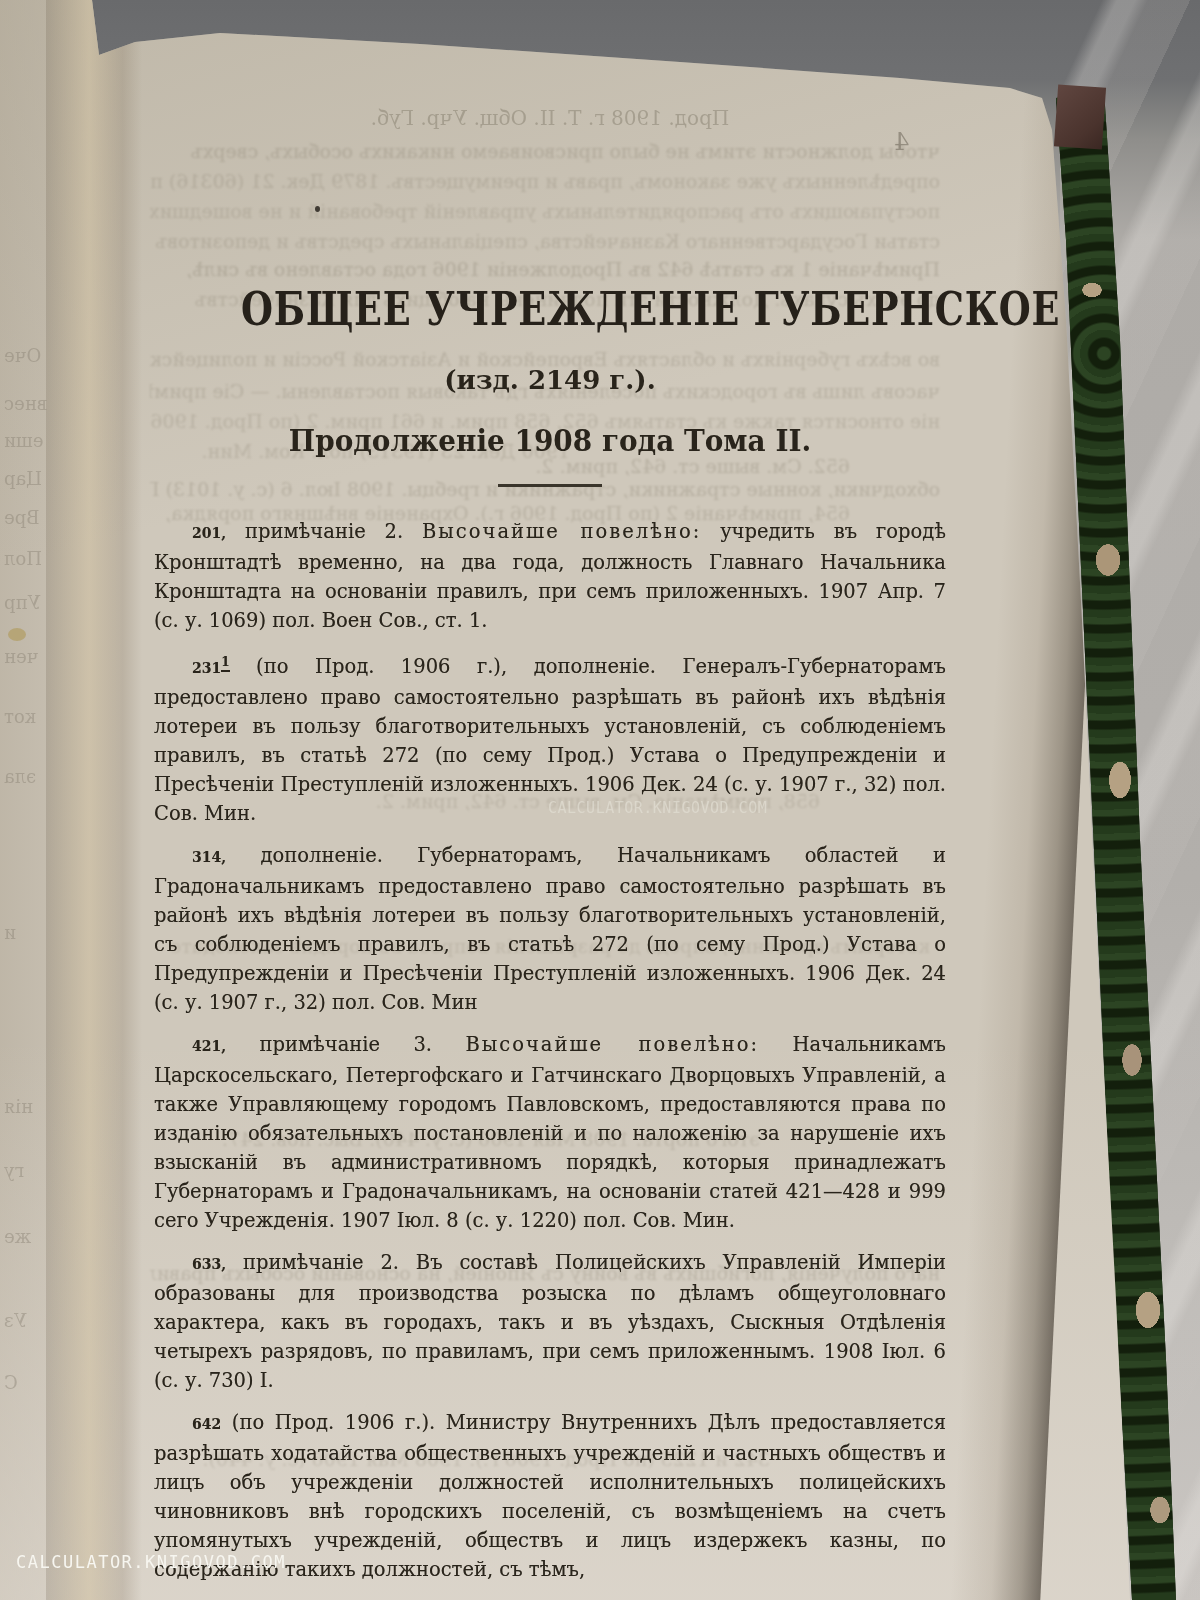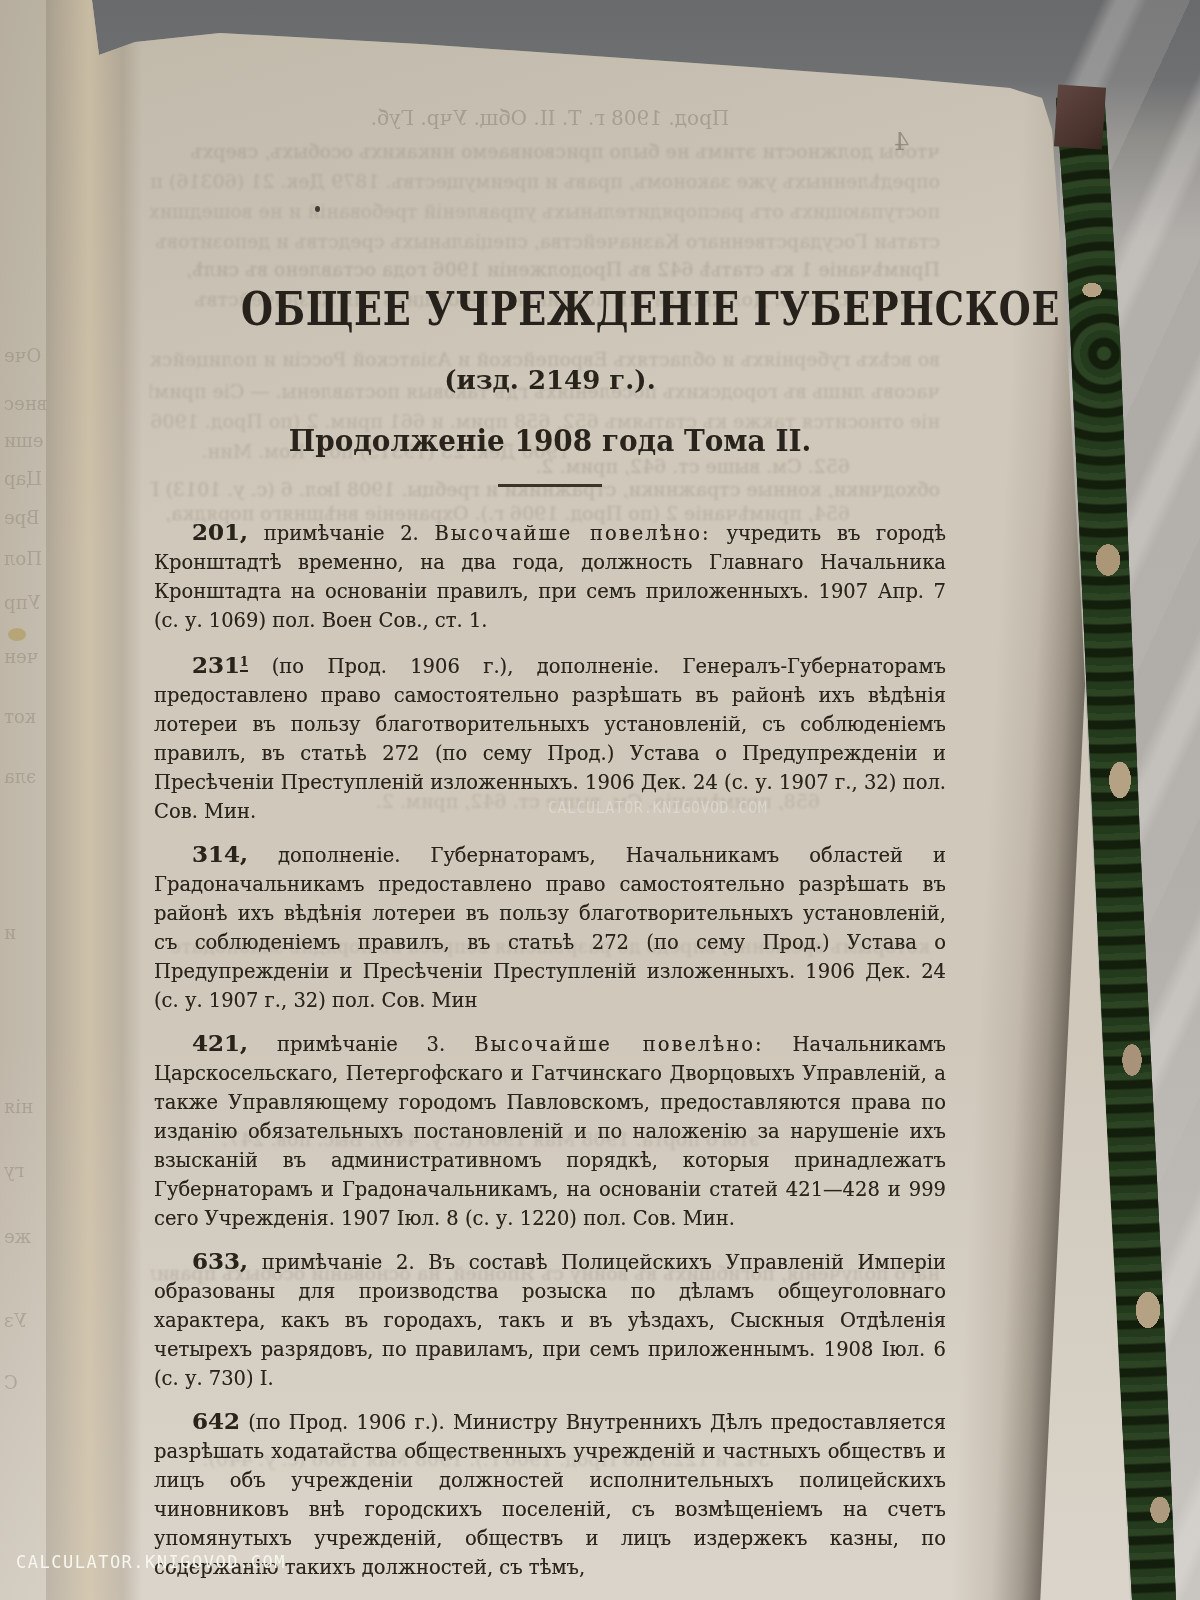--- a/index.html
+++ b/index.html
@@ -52,21 +52,21 @@
     color:#8b8375;font-size:18px;opacity:.45;white-space:nowrap;}
   
   .content{position:absolute;left:154px;top:283px;width:792px;z-index:3;text-align:center;color:#29241b;}
   .title{font-weight:700;font-size:47px;line-height:1.1;margin:0;white-space:nowrap;
     letter-spacing:1px;transform:scaleX(.78);transform-origin:center;color:#26211a;}
   .edition{font-weight:700;font-size:26px;margin-top:30px;}
   .subtitle{font-weight:700;font-size:30px;margin-top:28px;transform:scaleX(.93);transform-origin:center;}
   .rule{width:104px;height:3px;background:#3a352b;margin:26px auto 0;}
   .articles{margin-top:30px;font-size:19.5px;line-height:29px;text-align:justify;}
   .article{margin:0 0 13px;text-indent:38px;text-shadow:0 0 .4px rgba(40,35,25,.45);}
-  .b{font-weight:700;font-size:23px;}
+  .b{font-weight:700;font-size:14px;}
   .i{}
   .s{letter-spacing:2px;}
   .r{}
   .sup{font-weight:700;font-size:12px;vertical-align:7px;border-bottom:2px solid #29241b;padding-bottom:1px;}
   
   .wm-center{position:absolute;left:548px;top:799px;z-index:6;font-family:"DejaVu Sans Mono",monospace;
     font-size:15px;letter-spacing:.5px;color:rgba(228,225,214,.65);}
   .wm-bottom{position:absolute;left:16px;top:1552px;z-index:6;font-family:"DejaVu Sans Mono",monospace;
     font-size:17px;letter-spacing:1.5px;color:#f7f6f0;}
 </style>

